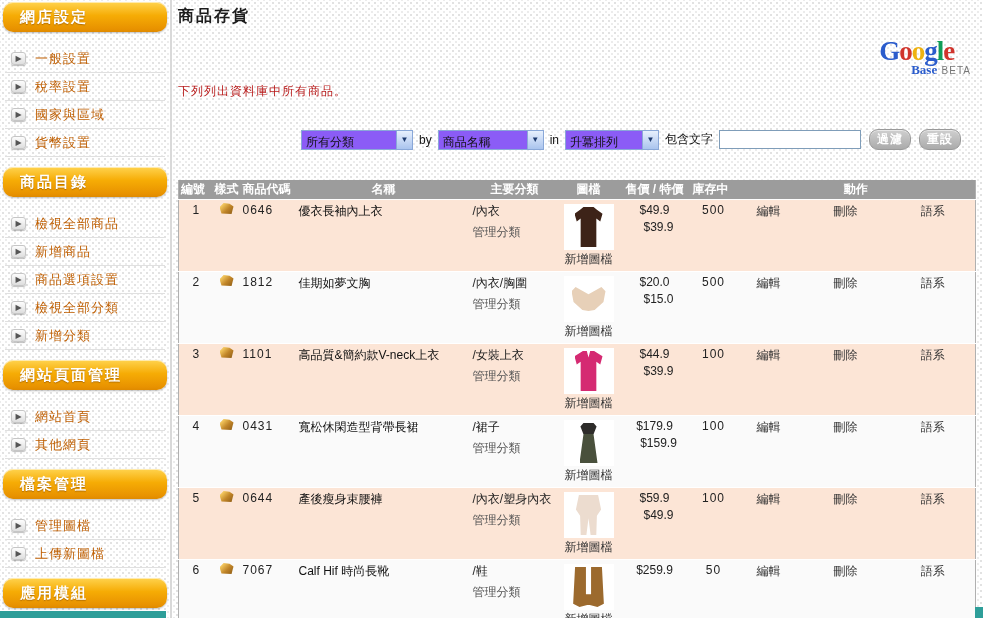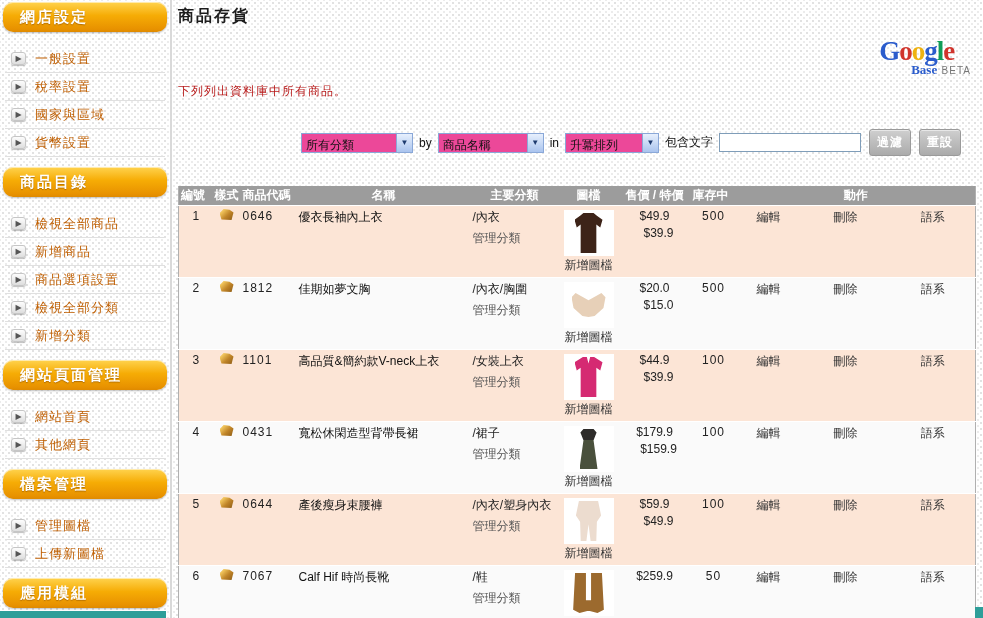--- a/index.html
+++ b/index.html
@@ -44,32 +44,32 @@
   
   .gbase { position:absolute; top:38px; right:12px; text-align:left; line-height:1; }
   .gword { font-family:"Liberation Serif","DejaVu Serif",serif; font-size:27px; font-weight:bold; letter-spacing:-1px; }
   .gsub { margin-top:-4px; padding-left:32px; }
   .gsub .base { color:#2b5ccc; font-size:13px; font-weight:bold; font-family:"Liberation Serif","DejaVu Serif",serif; }
   .gsub .beta { color:#777; font-size:10px; letter-spacing:1px; }
 
   
   .filterbar { margin-top:29px; display:flex; justify-content:flex-end; align-items:center; padding-right:22px; font-size:12px; color:#111; }
   .filterbar > * { margin-left:6px; }
-  .fake-select { display:flex; align-items:stretch; height:20px; border:1px solid #8aa8d8; background:#ec4899; cursor:pointer; }
+  .fake-select { display:flex; align-items:stretch; height:20px; border:1px solid #8aa8d8; background:#8b5cf6; cursor:pointer; }
   .fake-select .txt { padding:3px 6px 0 4px; font-size:12px; white-space:nowrap; }
   .fake-select .spacer { flex:1; }
   .fake-select .arrow {
     width:16px; border-left:1px solid #8aa8d8; background:linear-gradient(#e7f0fd,#aac4ee);
     display:flex; align-items:center; justify-content:center; font-size:8px; color:#1d3a6e;
   }
   .sel-cat { width:112px; } .sel-field { width:106px; } .sel-order { width:94px; }
   .contains-input { width:142px; height:19px; border:1px solid #7f9db9; background:#fff; font-size:12px; padding:0 3px; }
   .gray-btn {
-    height:27px; min-width:38px; padding:0 7px; margin-left:8px;
-    border:1px solid #9a9a9a; border-radius:3px;
+    height:21px; min-width:38px; padding:0 7px; margin-left:8px;
+    border:1px solid #9a9a9a; border-radius:9px;
     background:linear-gradient(#cfcfcf,#ababab);
     color:#fff; font-weight:bold; font-size:12px; letter-spacing:1px; cursor:pointer;
     box-shadow:inset 0 1px 0 rgba(255,255,255,.5);
   }
 
   
   .ptable { margin-top:30px; border-collapse:collapse; table-layout:fixed; width:797px;
             border-left:1px solid #b0b0b0; border-right:1px solid #b0b0b0; }
   .ptable th {
     background:#9c9c9c; color:#fff; font-size:12px; font-weight:bold;

